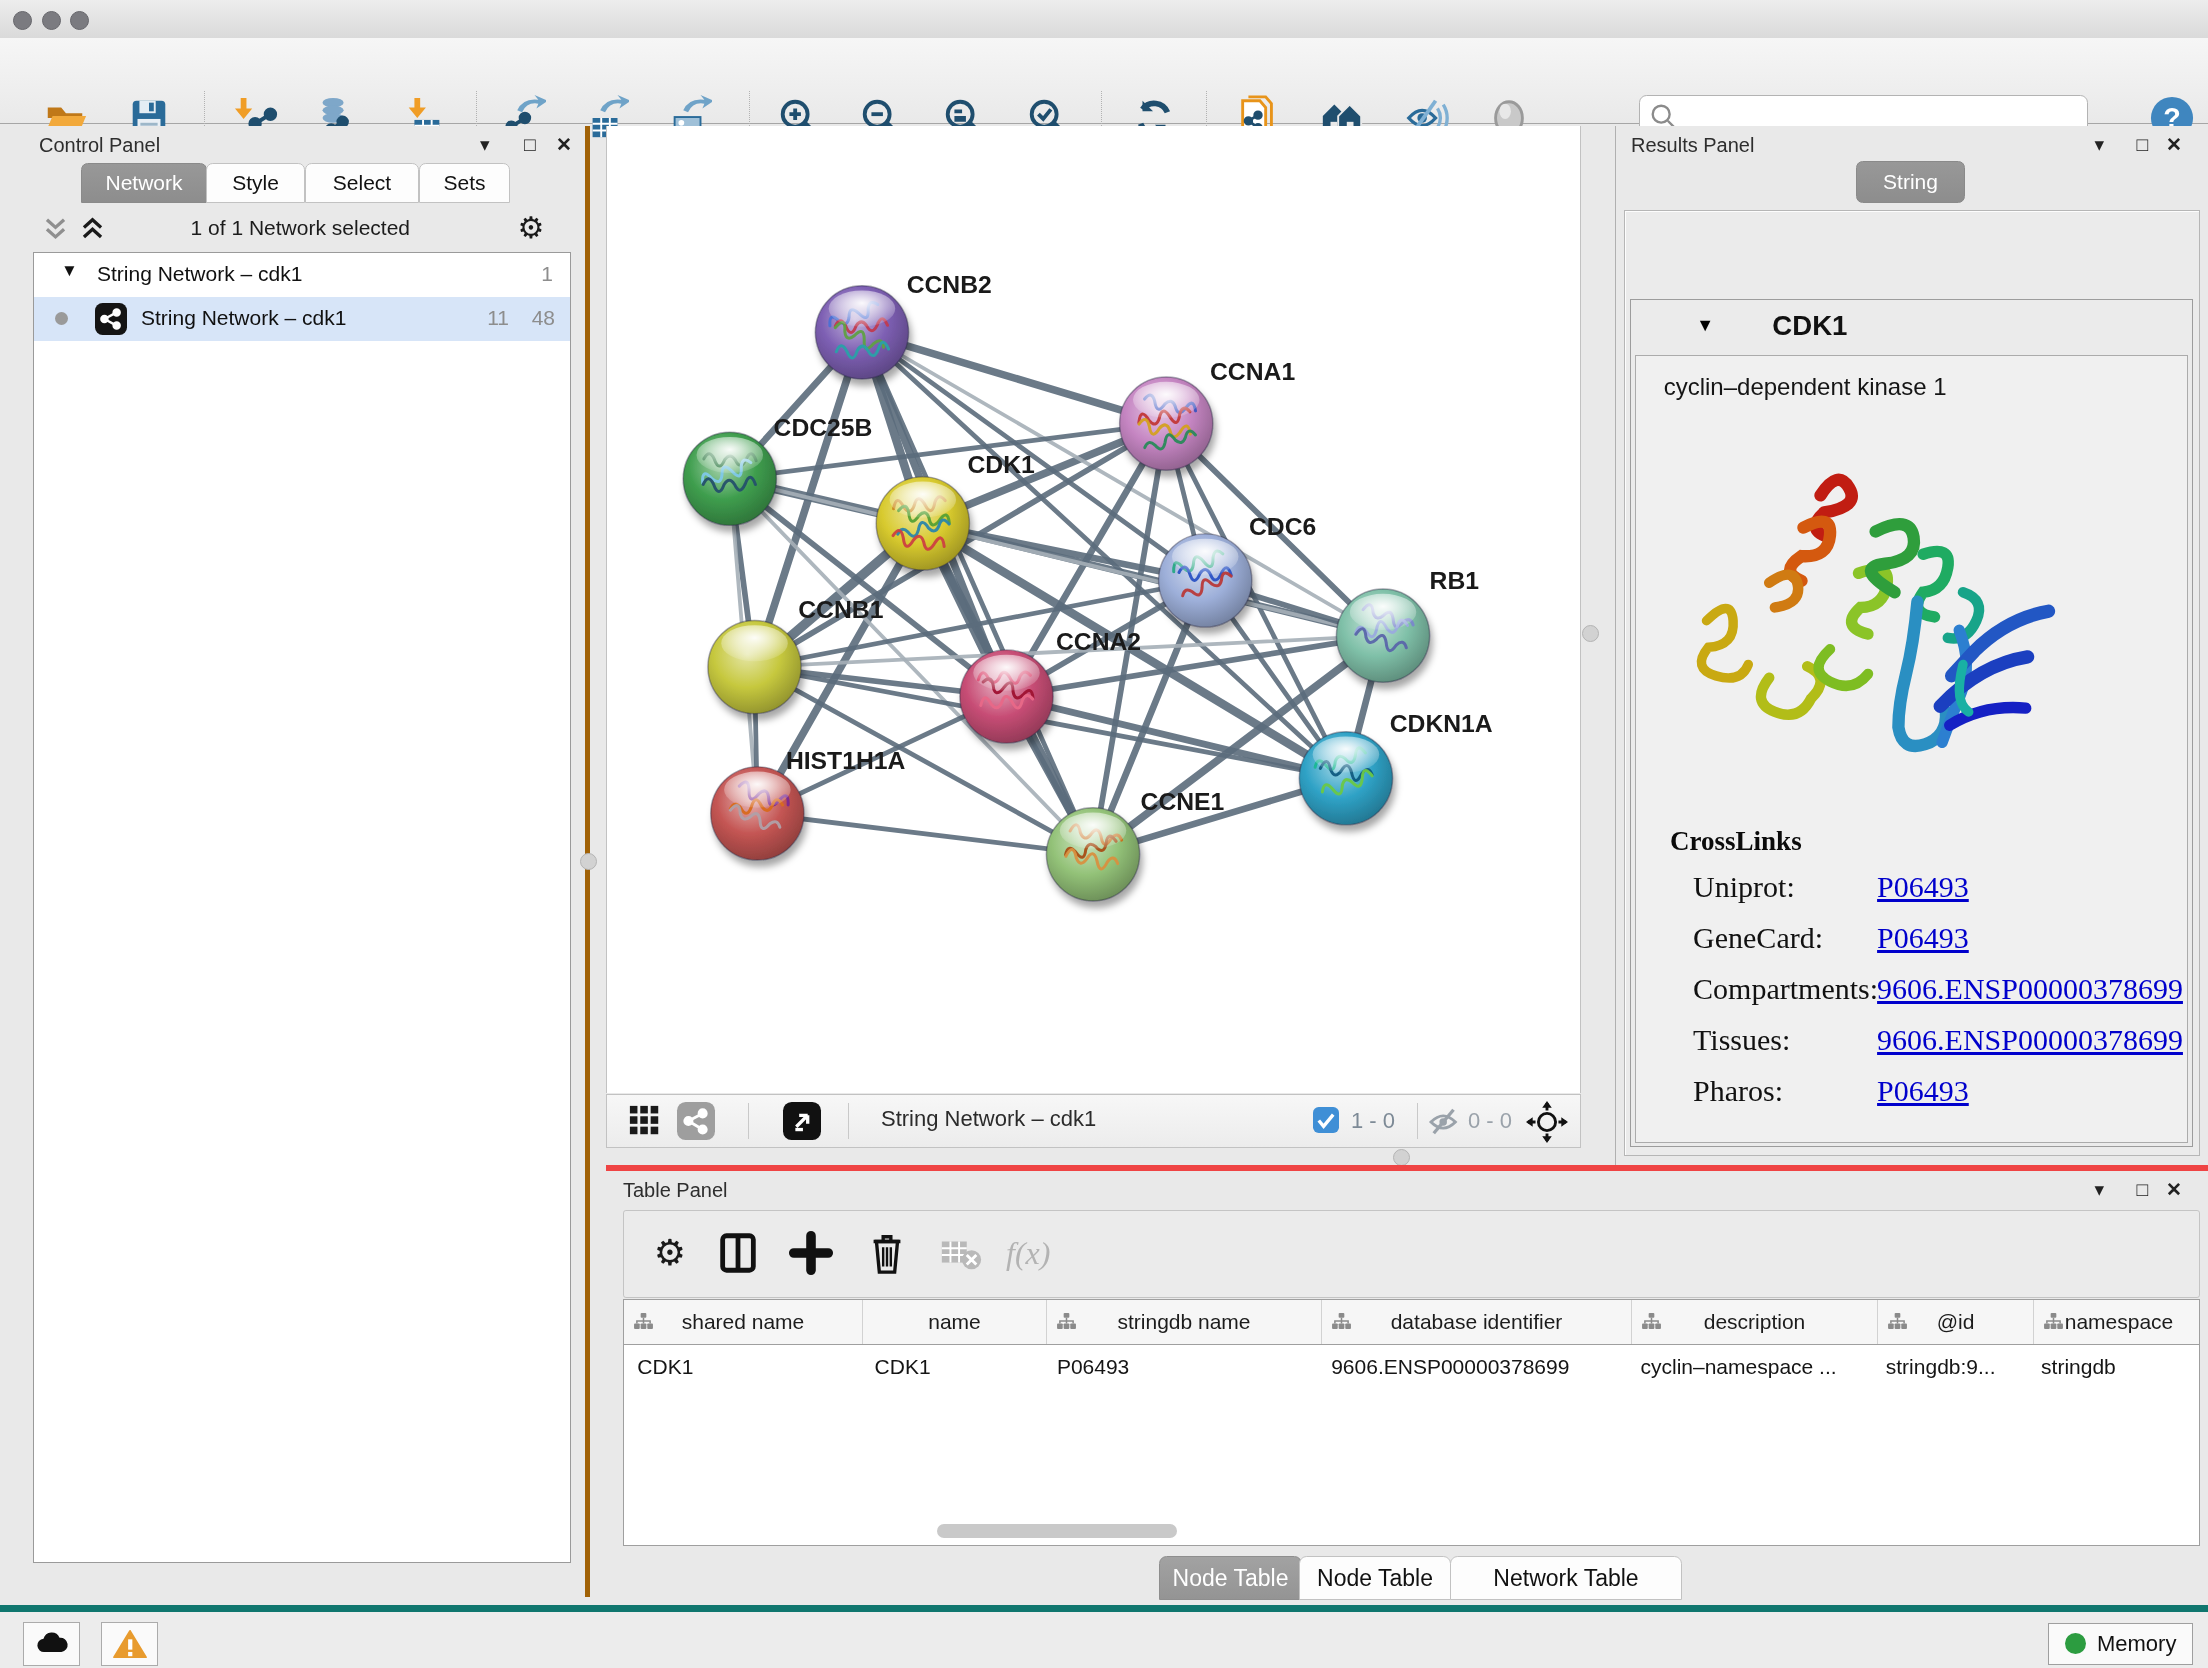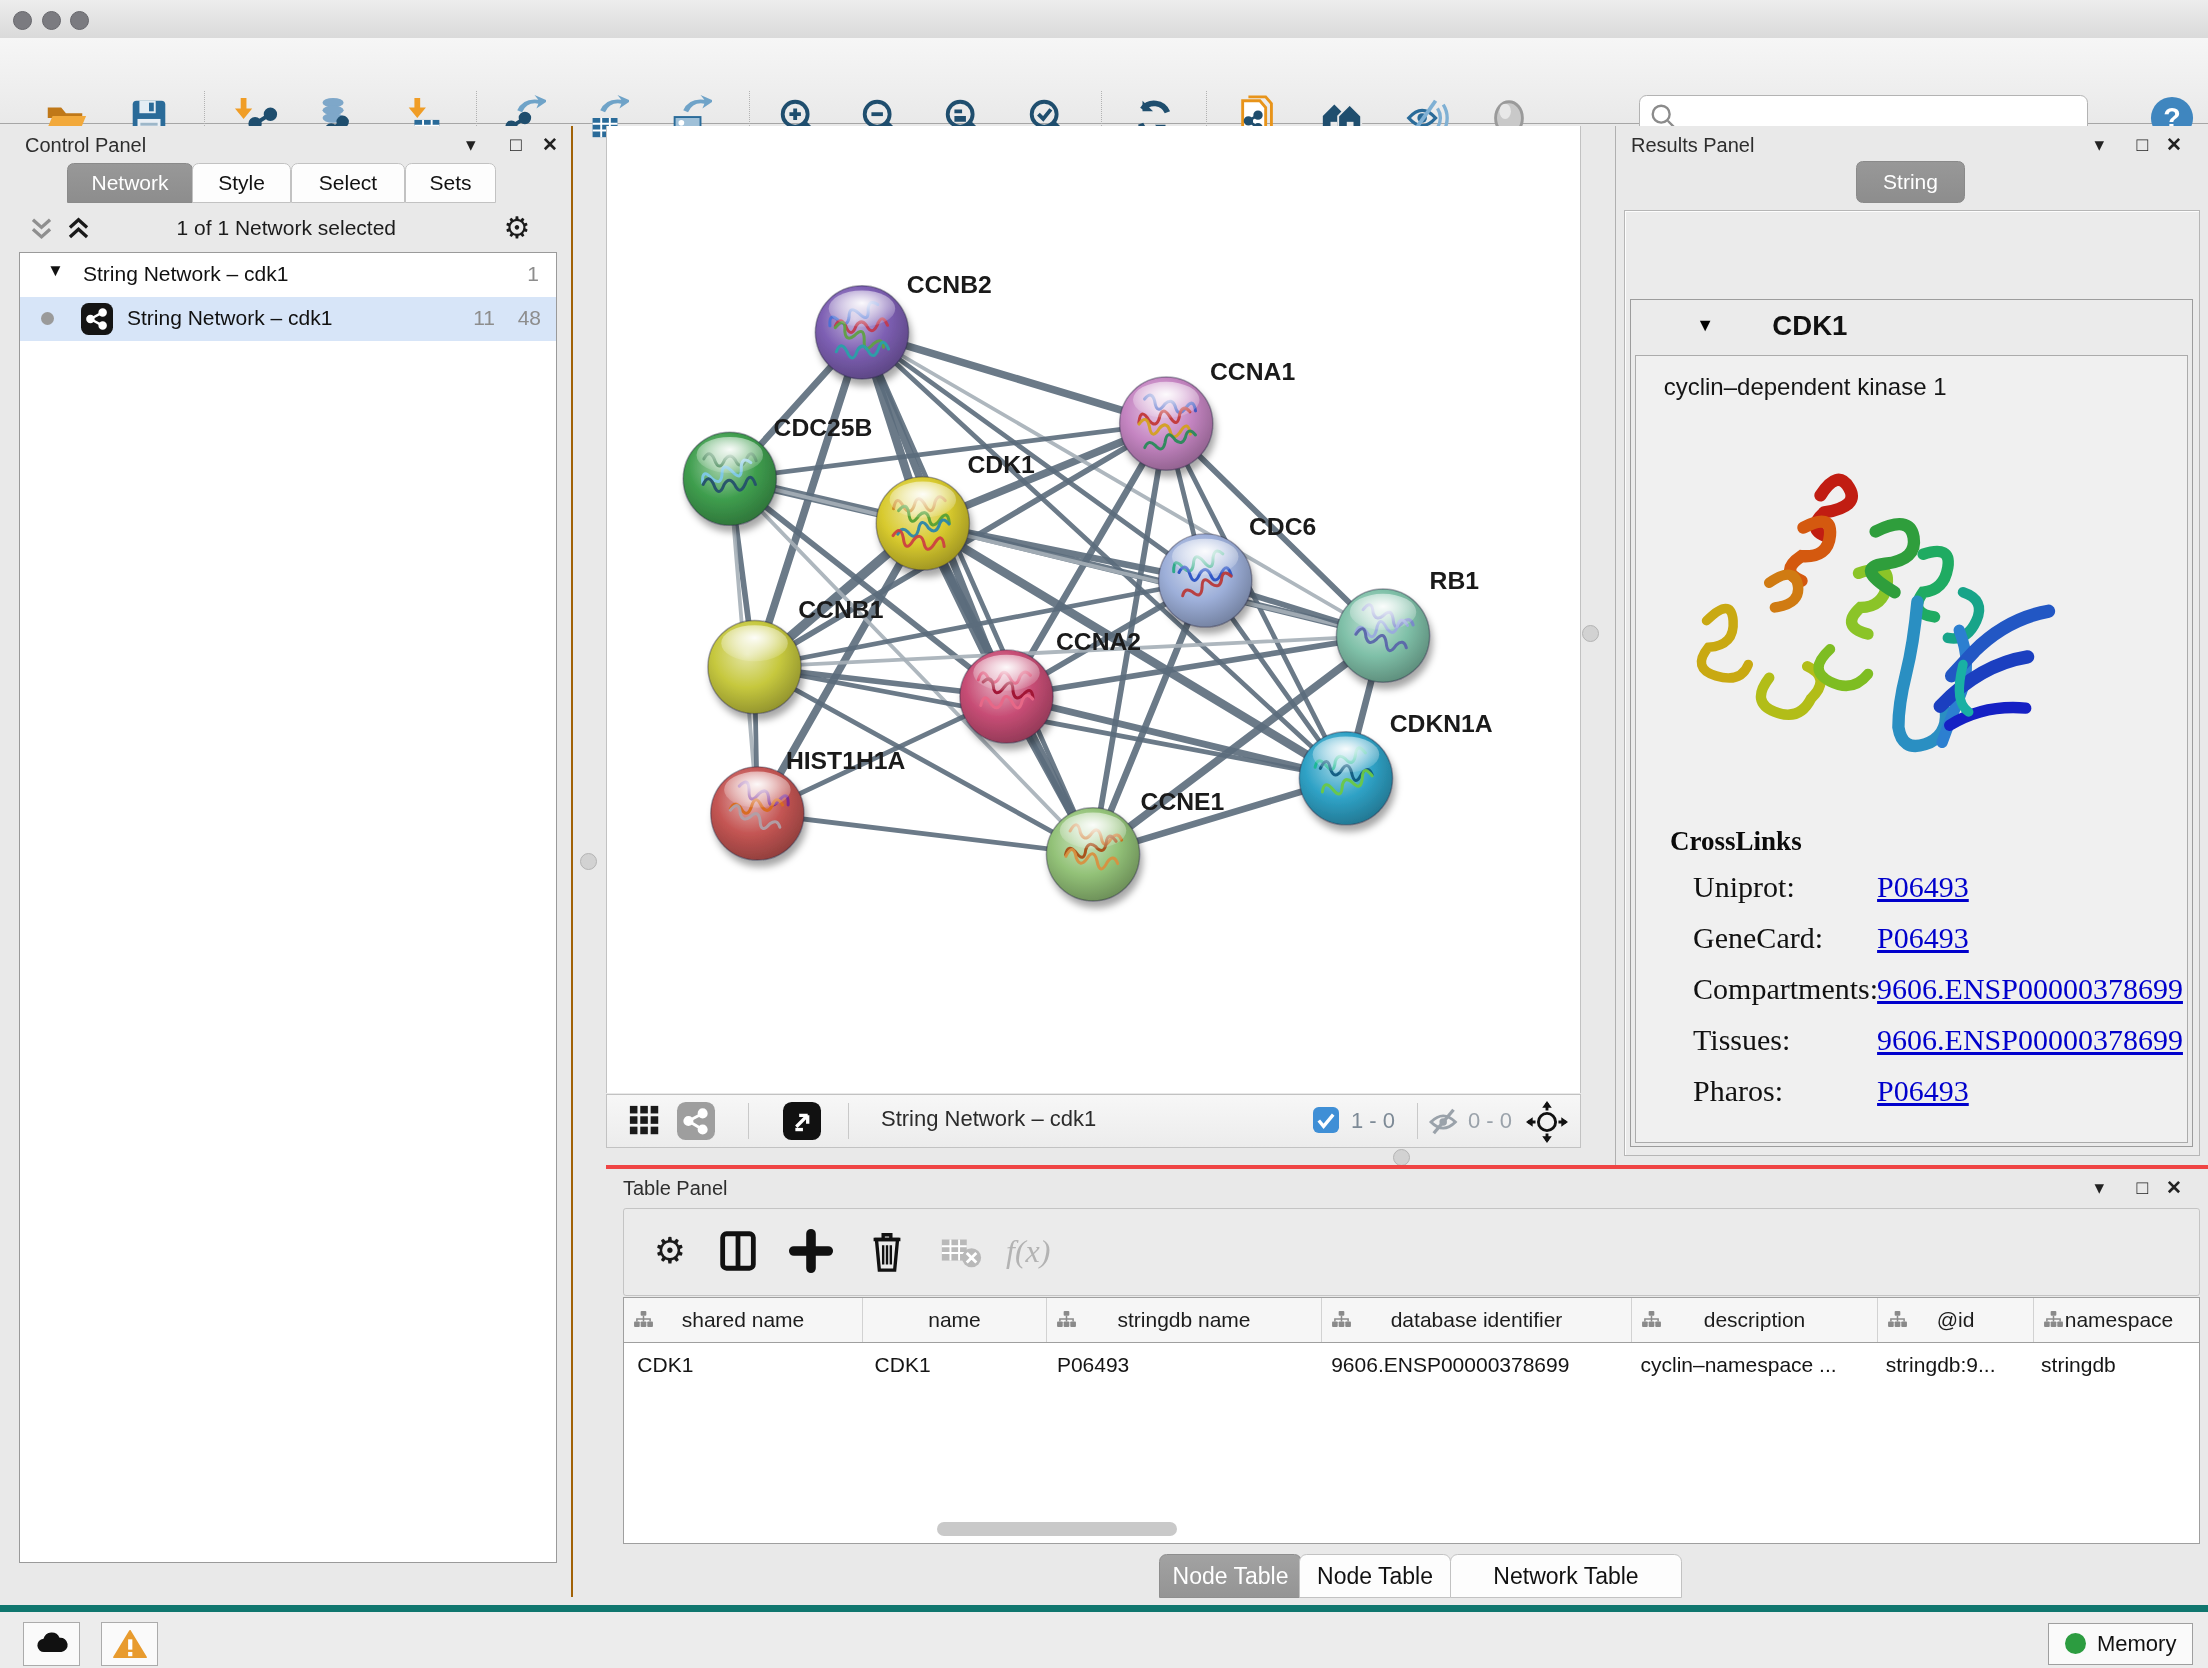--- a/index.html
+++ b/index.html
@@ -24,22 +24,22 @@
   .searchbox input{position:absolute;left:42px;top:3.8px;width:390px;height:32px;
     border:none;outline:none;font-size:21px;background:transparent;}
   
   .panel-title{font-size:20px;color:#2e2e2e;}
   .winctl{position:absolute;top:5.7px;font-size:19px;color:#222;cursor:pointer;line-height:25px;}
   .tab{position:absolute;height:38px;border:1px solid #c2c2c2;background:#fdfdfd;
     border-radius:6.7px 6.7px 0 0;text-align:center;font-size:21px;color:#111;
     line-height:38px;cursor:pointer;}
   .tab.active{background:linear-gradient(#989898,#8d8d8d);color:#fff;border-color:#8a8a8a;}
   
-  .control-panel{left:2px;top:126px;width:569px;height:1471px;background:#e9e9e9;
-    border-right:2px solid #a16207;}
+  .control-panel{left:16px;top:126px;width:569px;height:1471px;background:#e9e9e9;
+    border-right:5px solid #a16207;}
   .cp-summary{position:absolute;left:13.3px;top:82px;width:542px;height:42px;}
   .tree-box{position:absolute;left:17px;top:126px;width:536px;bottom:34px;
     background:#fff;border:1px solid #9a9a9a;}
   .tree-row{position:relative;height:44px;font-size:21px;color:#111;cursor:pointer;}
   .tree-row.selected{background:#d7e5f8;}
   .tree-count{position:absolute;color:#8d8d8d;}
   .share-sq{position:absolute;width:32px;height:32px;background:#141414;border-radius:7.6px;}
   
   .net-wrap{left:606px;top:126px;width:973px;height:967px;background:#ffffff;
     border-left:1px solid #c2c2c2;border-right:1px solid #c2c2c2;}
@@ -59,21 +59,21 @@
     border:1px solid #b9b9b9;border-radius:7.6px;font-size:23px;color:#111;
     text-align:center;line-height:44px;cursor:pointer;}
   .cdk-box{position:absolute;left:5.7px;top:88px;right:5.7px;bottom:7.6px;border:1px solid #9c9c9c;}
   .cdk-content{position:absolute;left:3.8px;top:55px;right:3.8px;bottom:3.8px;
     border:1px solid #ababab;background:#f0f0f0;}
   .cl-row{height:51px;font-family:"Liberation Serif",serif;font-size:30px;}
   .cl-label{position:absolute;left:57px;color:#111;}
   .cl-value{position:absolute;left:241px;color:#0000cc;text-decoration:underline;cursor:pointer;}
   
   .table-panel{left:606px;top:1165px;width:1603px;height:433px;background:#e9e9e9;
-    border-top:4px solid #ef4444;}
+    border-top:6px solid #ef4444;}
   .tp-toolbar{position:absolute;left:17px;top:39px;right:9.5px;height:86px;
     background:#ebebeb;border:1px solid #c4c4c4;border-radius:2.9px;}
   .tp-icon{position:absolute;top:19px;width:46px;height:46px;cursor:pointer;}
   .grid-table{position:absolute;left:17px;top:128px;right:9.5px;height:245px;
     background:#fff;border:1px solid #9f9f9f;overflow:hidden;}
   .gt-header{display:flex;height:44px;background:#f6f6f6;border-bottom:1px solid #9f9f9f;}
   .th{position:relative;border-right:1px solid #d2d2d2;font-size:21px;color:#1c1c1c;
     display:flex;align-items:center;justify-content:center;cursor:pointer;flex:0 0 auto;}
   .th .hicon{position:absolute;left:9.5px;top:13.3px;}
   .gt-row{display:flex;height:44px;background:#fff;}

